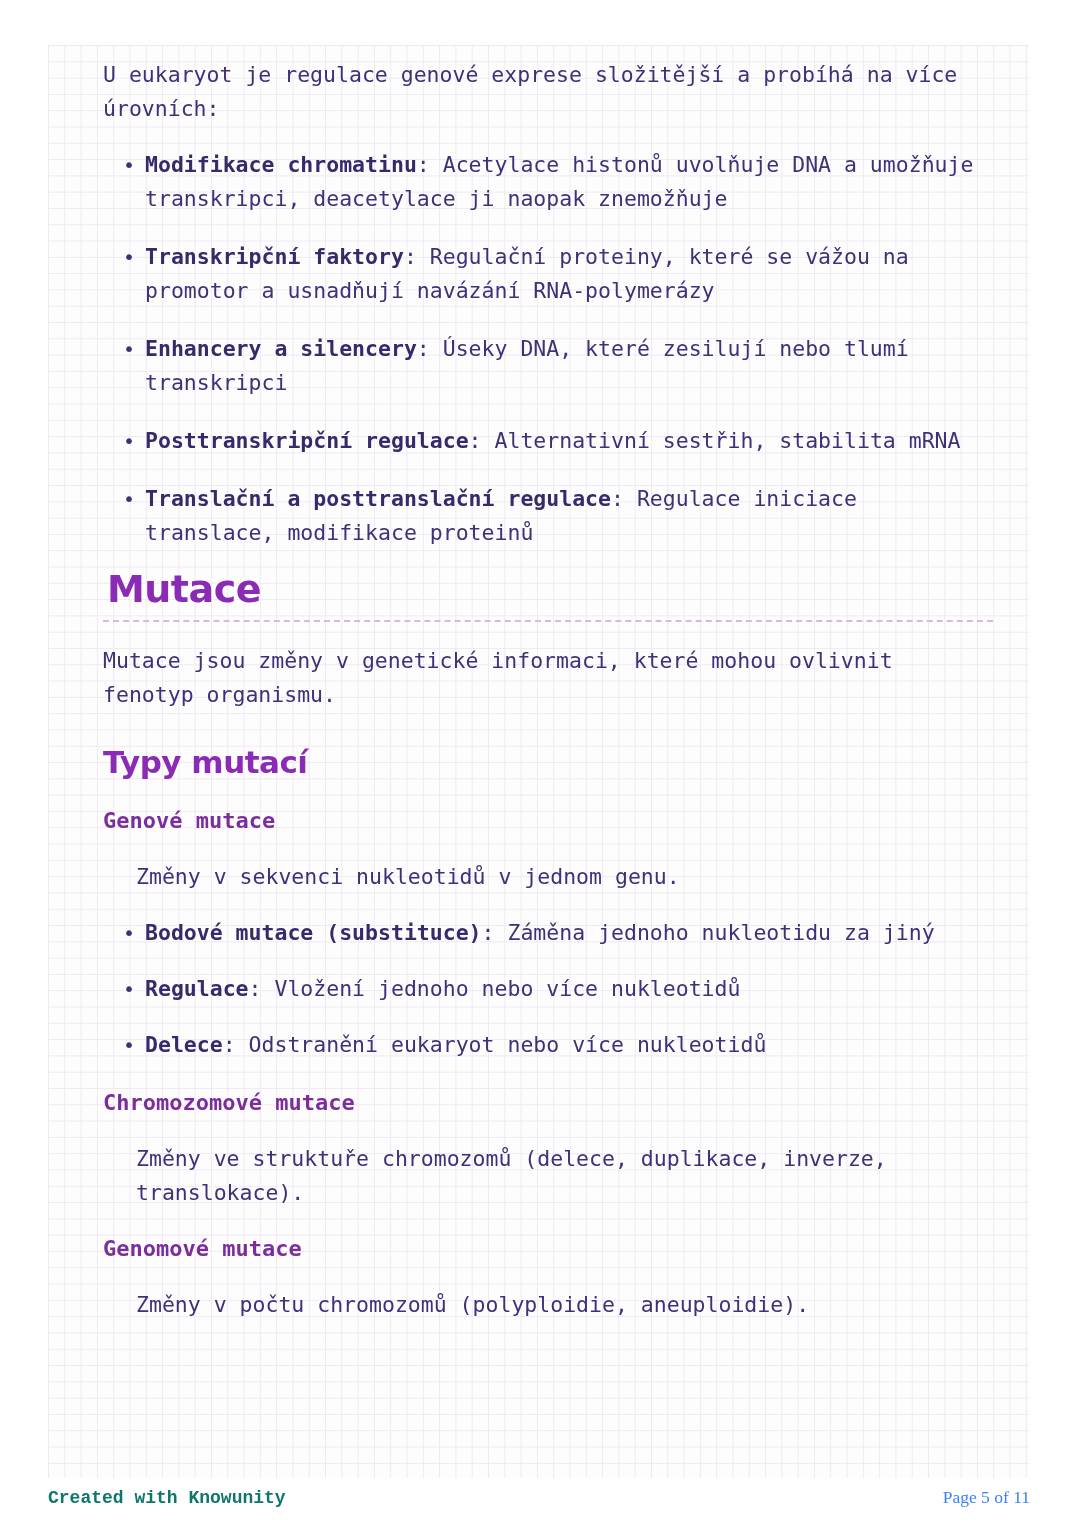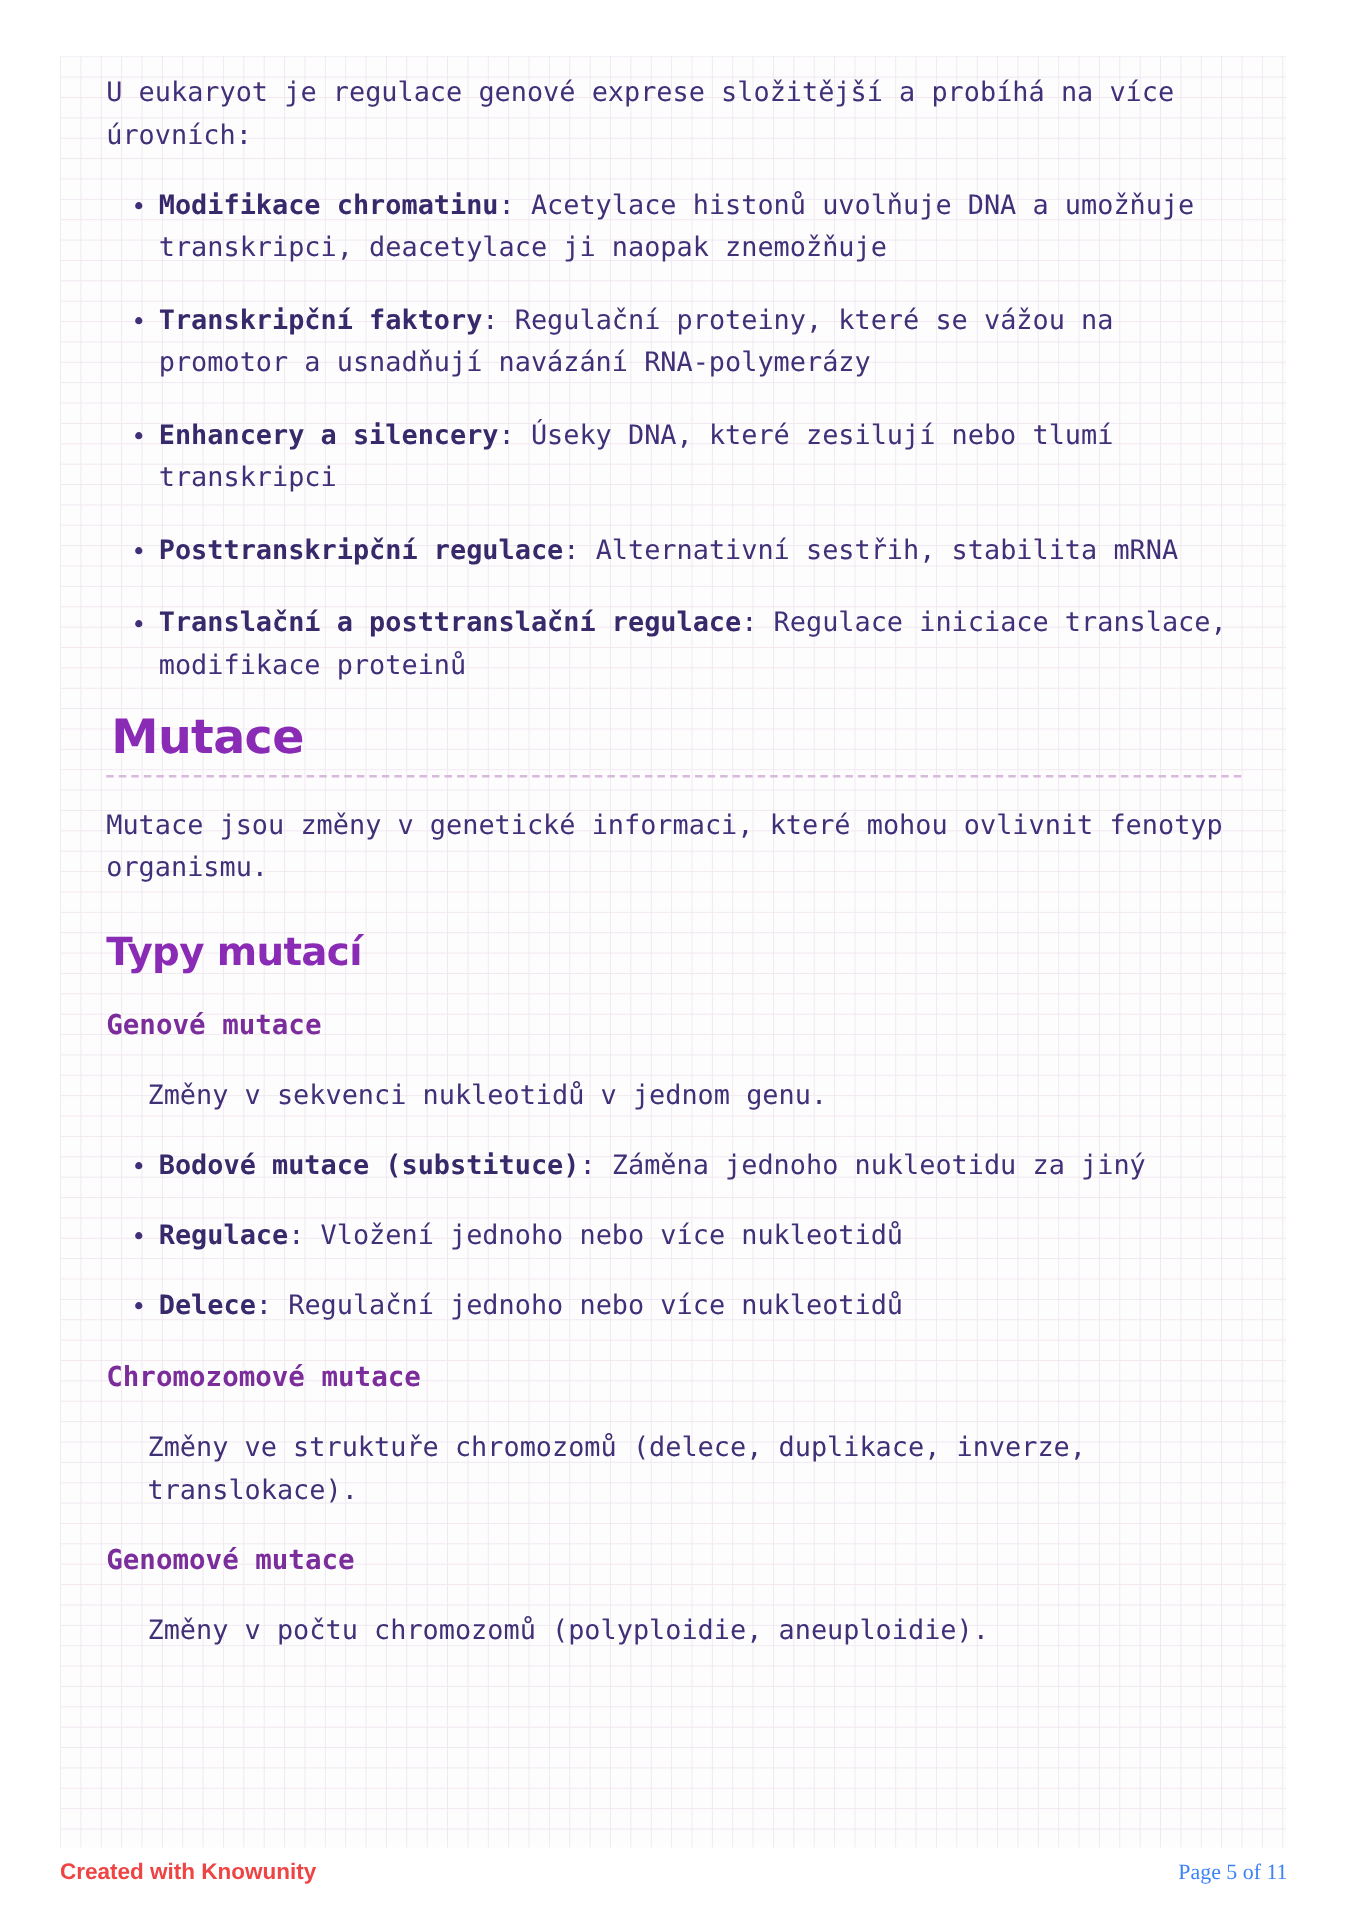--- a/index.html
+++ b/index.html
@@ -21,21 +21,21 @@
     top: 45px;
     width: 981px;
     height: 1433px;
     background-color: #fdfdfe;
     background-image:
       linear-gradient(to right, #f1e8f0 1px, transparent 1px),
       linear-gradient(to bottom, #f1e8f0 1px, transparent 1px);
     background-size: 16.3px 16.3px;
   }
   .content {
-    padding: 13px 36px 0 37px;
+    padding: 13px 36px 0 55px;
   }
   p.body {
     margin: 0;
     font-size: 21.5px;
     line-height: 34px;
     color: #413078;
   }
   p.after-h1 { margin-top: 22px; }
   p.indent { padding-left: 33px; margin-top: 22px; }
   .lead {
@@ -97,24 +97,24 @@
   .page-footer {
     position: absolute;
     left: 48px;
     right: 50px;
     top: 1487px;
     display: flex;
     justify-content: space-between;
     align-items: baseline;
   }
   .footer-left {
-    font-family: Liberation Sans, sans-serif;
+    font-family: Liberation Mono, monospace;
     font-weight: bold;
     font-size: 18px;
-    color: #ef4444;
+    color: #0f766e;
   }
   .footer-right {
     font-family: "Liberation Serif", serif;
     font-size: 17.5px;
     color: #3b82f6;
   }
 </style>
 </head>
 <body>
 
@@ -152,21 +152,21 @@
     <p class="body indent">Změny v sekvenci nukleotidů v jednom genu.</p>
 
     <ul class="bullets tight">
       <li>
         <span class="bullet">•</span><span class="lead">Bodové mutace (substituce)</span><span>: </span><span>Záměna jednoho nukleotidu za jiný</span>
       </li>
       <li>
         <span class="bullet">•</span><span class="lead">Regulace</span><span>: </span><span>Vložení jednoho nebo více nukleotidů</span>
       </li>
       <li>
-        <span class="bullet">•</span><span class="lead">Delece</span><span>: </span><span>Regulační jednoho nebo více nukleotidů</span>
+        <span class="bullet">•</span><span class="lead">Delece</span><span>: </span><span>Odstranění eukaryot nebo více nukleotidů</span>
       </li>
     </ul>
 
     <h3 class="sub gap-top">Chromozomové mutace</h3>
     <p class="body indent">Změny ve struktuře chromozomů (delece, duplikace, inverze, translokace).</p>
 
     <h3 class="sub">Genomové mutace</h3>
     <p class="body indent">Změny v počtu chromozomů (polyploidie, aneuploidie).</p>
 
   </div>

